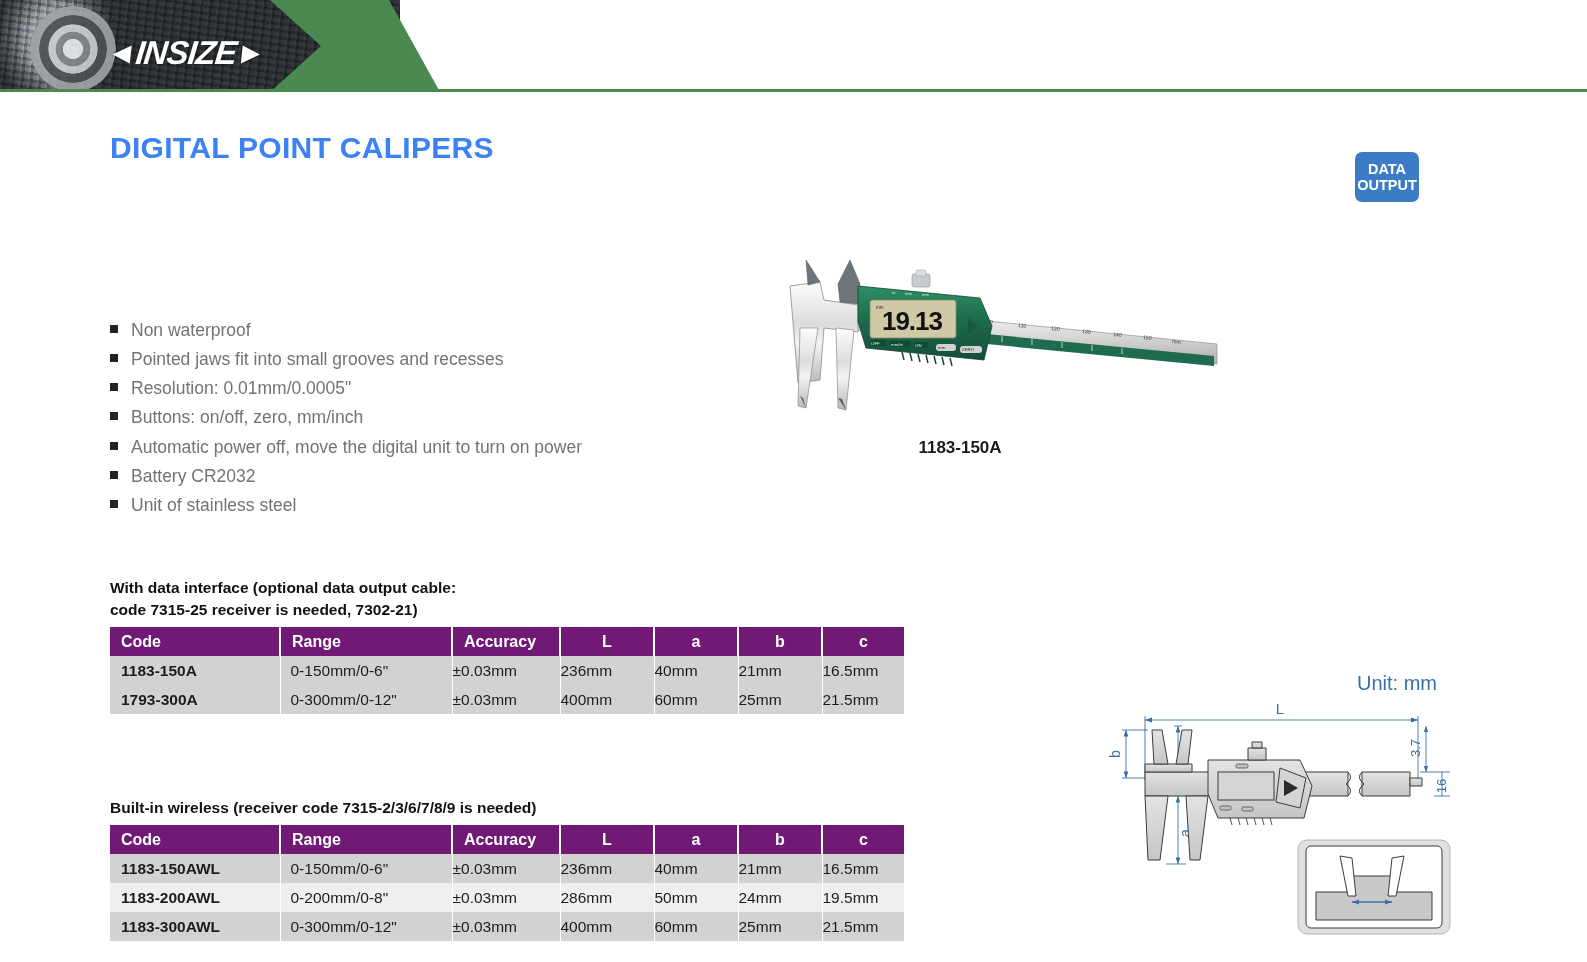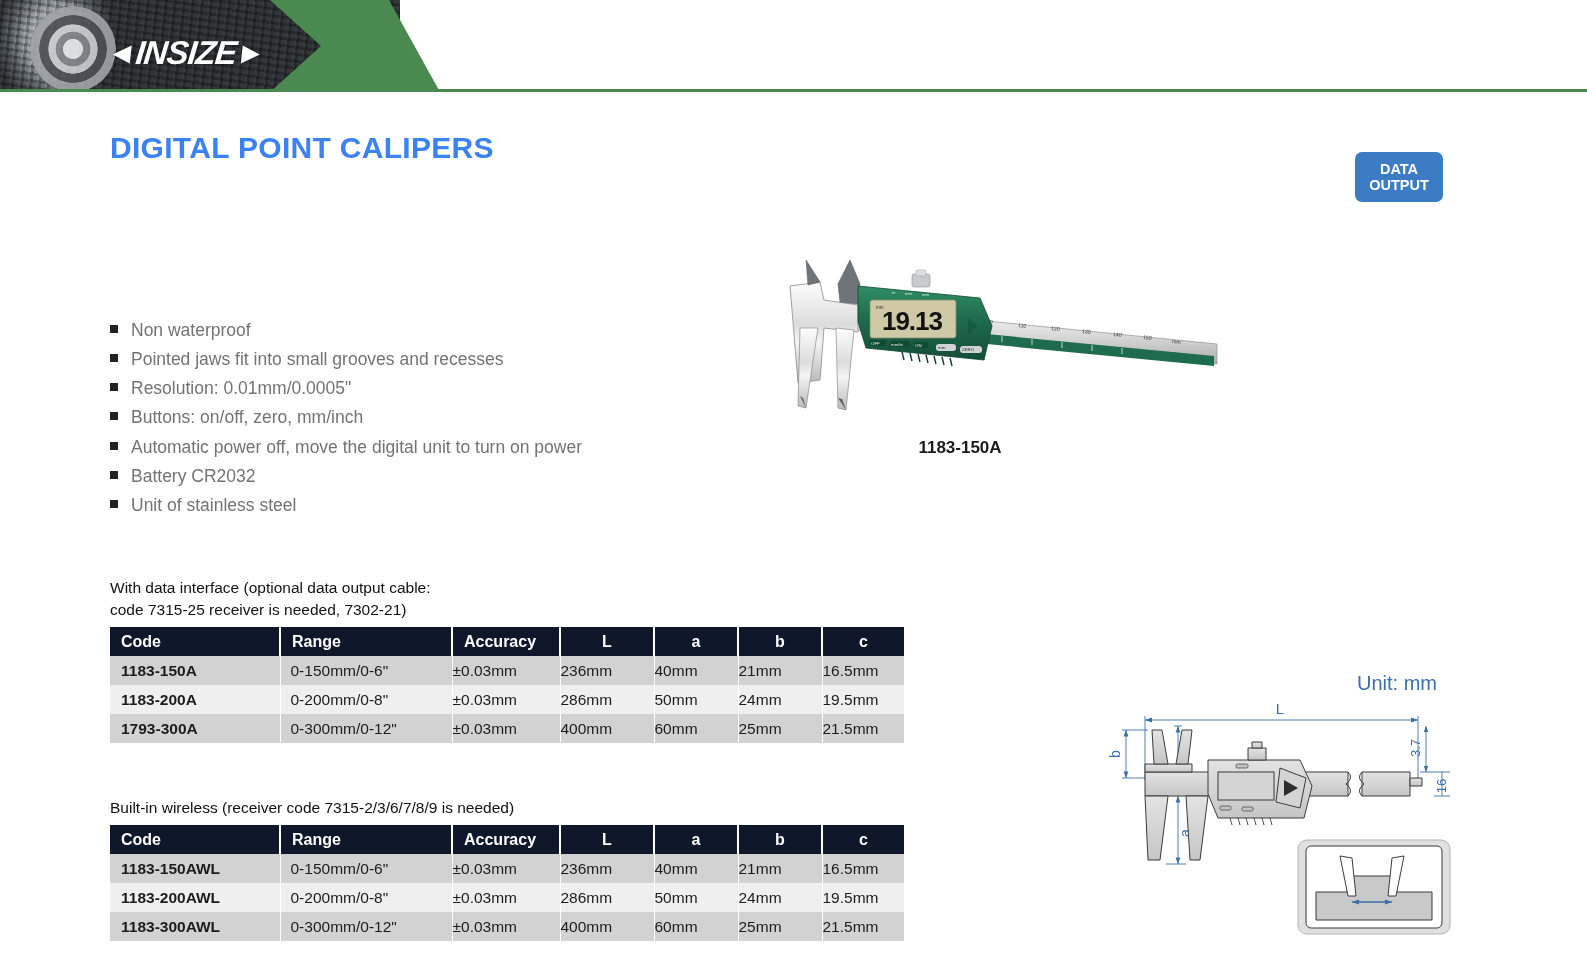--- a/index.html
+++ b/index.html
@@ -55,21 +55,21 @@
   .logo .arrow-l, .logo .arrow-r { font-size:30px; font-style:normal; }
 
   
   .page-title {
     position:absolute; left:110px; top:131px;
     font-size:30px; font-weight:bold; letter-spacing:.3px; color:#3b82f6;
   }
 
   
   .badge-data-output {
-    position:absolute; left:1355px; top:152px; width:88px; height:50px;
+    position:absolute; left:1355px; top:152px; width:64px; height:50px;
     background:#3b7cc4; border-radius:7px;
     color:#ffffff; font-size:14.5px; font-weight:bold; line-height:1.12;
     display:flex; flex-direction:column; align-items:center; justify-content:center;
   }
 
   
   .features { position:absolute; left:110px; top:318px; width:620px; }
   .feature-row { display:flex; align-items:flex-start; margin-bottom:5px; }
   .bullet-sq {
     width:8px; height:8px; background:#222; margin:7px 13px 0 0; flex:none;
@@ -79,25 +79,25 @@
   
   .product-photo { position:absolute; left:762px; top:248px; width:470px; height:190px; }
   .caliper-caption {
     position:absolute; left:760px; top:438px; width:400px; text-align:center;
     font-size:17px; font-weight:bold; color:#1a1a1a;
   }
 
   
   .table-block { position:absolute; left:110px; width:794px; }
   .table-caption {
-    font-size:15.5px; font-weight:normal; color:#111; line-height:1.42; margin-bottom:6px;
+    font-size:15.5px; font-weight:bold; color:#111; line-height:1.42; margin-bottom:6px;
   }
   table.spec { border-collapse:collapse; width:794px; table-layout:fixed; }
   table.spec th {
-    background:#0f172a; color:#ffffff; font-size:16px; font-weight:bold;
+    background:#701a75; color:#ffffff; font-size:16px; font-weight:bold;
     padding:5px 0 5px 0; height:29px; border-right:2px solid #ffffff; text-align:center;
   }
   table.spec th:last-child { border-right:none; }
   table.spec th.lft { text-align:left; padding-left:11px; }
   table.spec td {
     font-size:15.5px; color:#1c1c1c; height:29px; padding:2px 0;
     border-right:1px solid #ffffff; text-align:left;
   }
   table.spec td:last-child { border-right:none; }
   table.spec td.code { font-weight:bold; text-align:left; padding-left:11px; }
@@ -302,29 +302,20 @@
     <tbody>
       <tr class="odd">
         <td class="code">1183-150A</td>
         <td class="rng">0-150mm/0-6"</td>
         <td>±0.03mm</td>
         <td>236mm</td>
         <td>40mm</td>
         <td>21mm</td>
         <td>16.5mm</td>
       </tr>
-      <tr class="even">
-        <td class="code">1183-200A</td>
-        <td class="rng">0-200mm/0-8"</td>
-        <td>±0.03mm</td>
-        <td>286mm</td>
-        <td>50mm</td>
-        <td>24mm</td>
-        <td>19.5mm</td>
-      </tr>
       <tr class="odd">
         <td class="code">1793-300A</td>
         <td class="rng">0-300mm/0-12"</td>
         <td>±0.03mm</td>
         <td>400mm</td>
         <td>60mm</td>
         <td>25mm</td>
         <td>21.5mm</td>
       </tr>
     </tbody>

